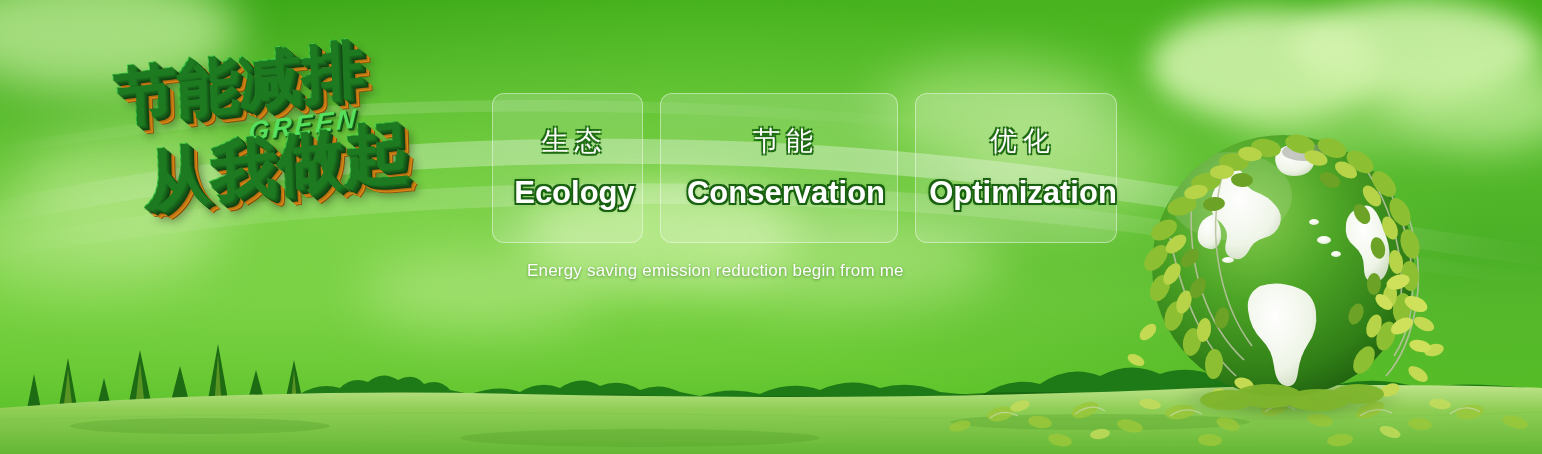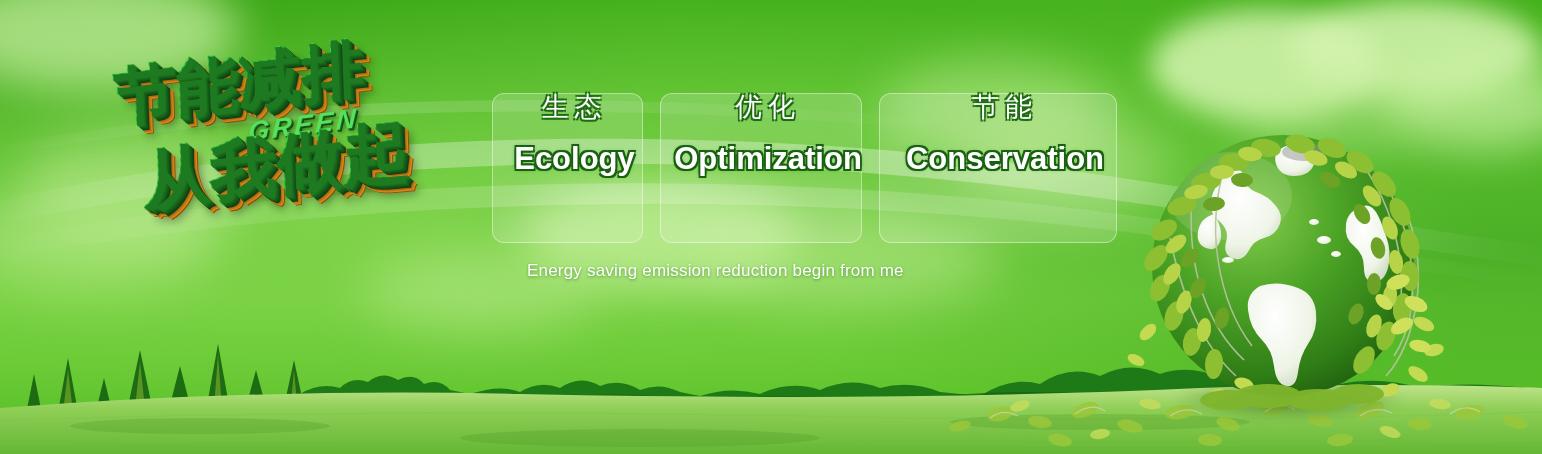--- a/index.html
+++ b/index.html
@@ -60,21 +60,21 @@
     -webkit-text-fill-color:#57e05e;
   }
 
   
   .cards{position:absolute;left:492px;top:93px;height:150px;display:flex;align-items:stretch;gap:17px;}
   .card{
     width:151px;
     border-radius:12px;
     border:1px solid rgba(255,255,255,.42);
     background:linear-gradient(180deg,rgba(255,255,255,.19) 0%,rgba(255,255,255,.10) 45%,rgba(255,255,255,.16) 100%);
-    display:flex;flex-direction:column;align-items:center;
+    display:flex;flex-direction:column;align-items:center;justify-content:center;
     gap:22px;
     box-sizing:border-box;
     cursor:pointer;
     padding-left:14px;
   }
   .card.w2{width:238px;}
   .card.w3{width:202px;}
   .card-cn{
     font-size:27px;color:#fff;letter-spacing:6px;line-height:1;
     text-shadow:-1.6px -1.6px 0 #1e6b13,1.6px -1.6px 0 #1e6b13,-1.6px 1.6px 0 #1e6b13,1.6px 1.6px 0 #1e6b13,
@@ -156,27 +156,27 @@
     <div class="t3d t3d-line1">节能减排</div>
     <div class="t3d-green">GREEN</div>
     <div class="t3d t3d-line2">从我做起</div>
   </div>
 
   <div class="cards">
     <div class="card">
       <div class="card-cn">生态</div>
       <div class="card-en">Ecology</div>
     </div>
+    <div class="card w2">
+      <div class="card-cn">节能</div>
+      <div class="card-en">Conservation</div>
+    </div>
     <div class="card w3">
       <div class="card-cn">优化</div>
       <div class="card-en">Optimization</div>
-    </div>
-    <div class="card w2">
-      <div class="card-cn">节能</div>
-      <div class="card-en">Conservation</div>
     </div>
   </div>
 
   <div class="tagline">Energy saving emission reduction begin from me</div>
 
   <div class="ground">
 
     <svg class="treeline" viewBox="0 0 1542 70" preserveAspectRatio="none">
       <path d="M300,70 L300,58 Q320,46 340,52 Q352,40 368,46 Q382,34 398,44 Q414,36 424,48 Q440,42 450,54 L470,58
                Q500,48 520,56 Q540,44 560,52 Q580,38 600,50 Q620,42 640,54 Q660,46 680,56 L700,60

